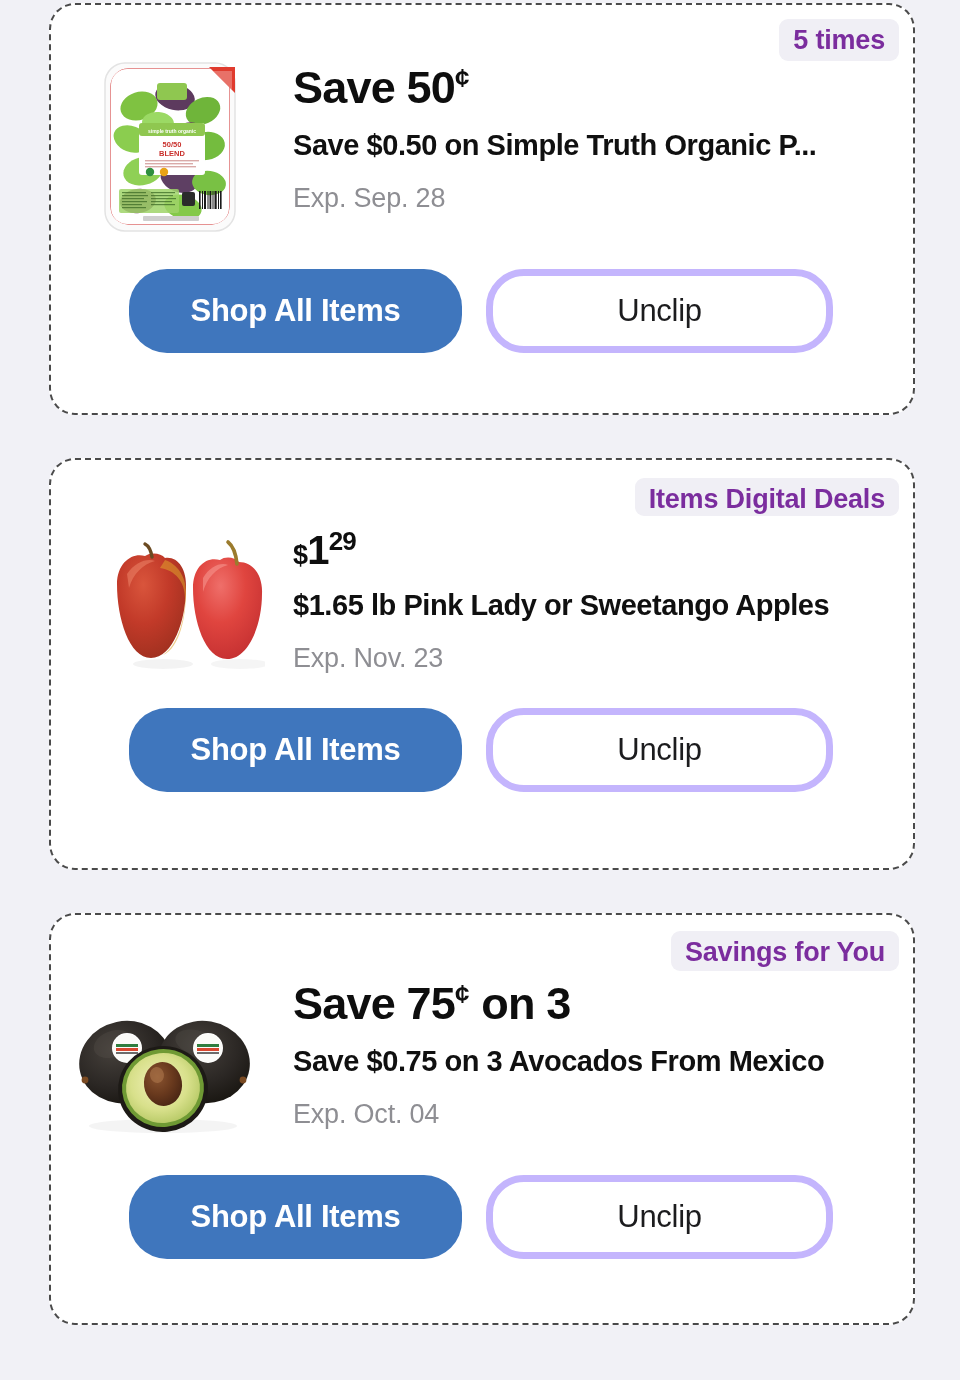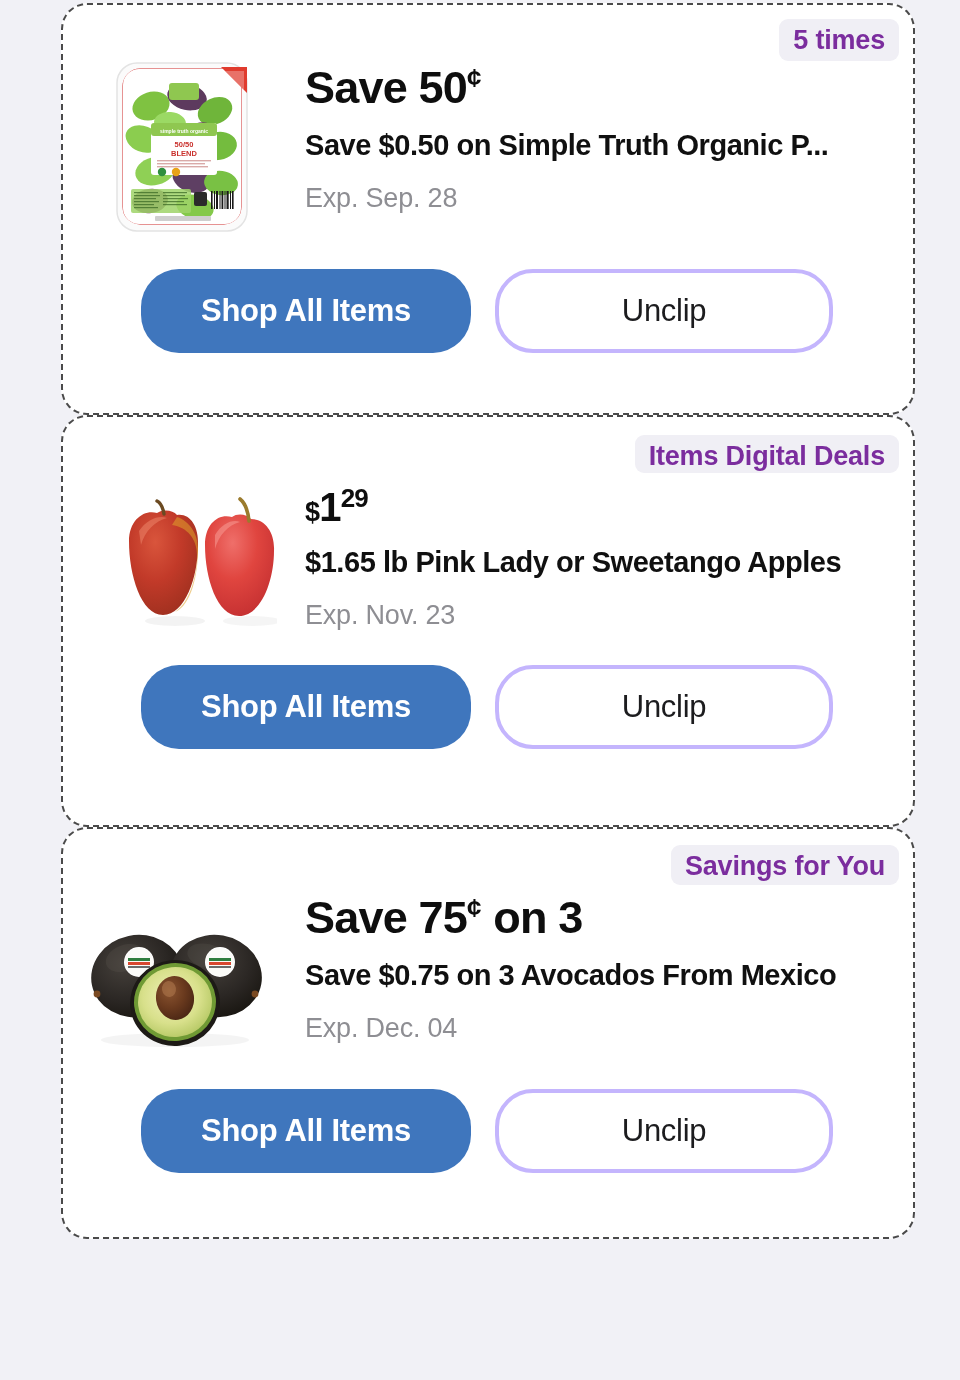--- a/index.html
+++ b/index.html
@@ -8,23 +8,24 @@
     width: 960px;
     height: 1380px;
     background: #f1f1f6;
     font-family: "Liberation Sans", sans-serif;
     -webkit-font-smoothing: antialiased;
   }
 
   .coupon-list {
     width: 960px;
     height: 1380px;
-    padding: 0 0 0 16px;
+    padding: 0 0 0 4px;
     display: flex;
     flex-direction: column;
+    gap: 43px;
     padding-top: 3px;
   }
 
   
   .coupon-card {
     position: relative;
     margin: 0 45px;
     background: #ffffff;
     border: 2px dashed #4a4a4a;
     border-radius: 26px;
@@ -142,21 +143,21 @@
   .btn-primary {
     flex: 1;
     background: #3f76bd;
     color: #ffffff;
     border: none;
   }
   .btn-secondary {
     flex: 1;
     background: #ffffff;
     color: #1c1c1e;
-    border: 4px solid #c4b5fd;
+    border: 7px solid #c4b5fd;
     font-weight: normal;
   }
 
   
   .card-v2 .badge-row { padding-top: 18px; }
   .card-v2 .card-body { padding-left: 14px; }
   .card-v2 .thumb { height: 170px; }
   .card-v2 .info { padding-top: 14px; padding-left: 28px; }
   .card-v2 .headline { font-size: 40px; }
   .card-v2 .actions { margin-top: 22px; }
@@ -363,21 +364,21 @@
           <ellipse cx="100" cy="112" rx="41" ry="39" fill="#6f9a34" transform="rotate(-6 100 112)"></ellipse>
           <ellipse cx="100" cy="112" rx="37" ry="35" fill="url(#avoFlesh)" transform="rotate(-6 100 112)"></ellipse>
           <ellipse cx="100" cy="108" rx="19" ry="22" fill="url(#avoPit)" transform="rotate(-8 100 108)"></ellipse>
           <ellipse cx="94" cy="99" rx="7" ry="8" fill="#b07a4e" opacity="0.55" transform="rotate(-8 94 99)"></ellipse>
         </svg>
       </div>
 
       <div class="info">
         <div class="headline"><span>Save 75</span><span class="cents-sym">¢</span><span> on 3</span></div>
         <div class="description">Save $0.75 on 3 Avocados From Mexico</div>
-        <div class="expiry">Exp. Dec. 04</div>
+        <div class="expiry">Exp. Oct. 04</div>
       </div>
     </div>
 
     <div class="actions">
       <div class="btn btn-primary">Shop All Items</div>
       <div class="btn btn-secondary">Unclip</div>
     </div>
   </div>
 
 </div>

